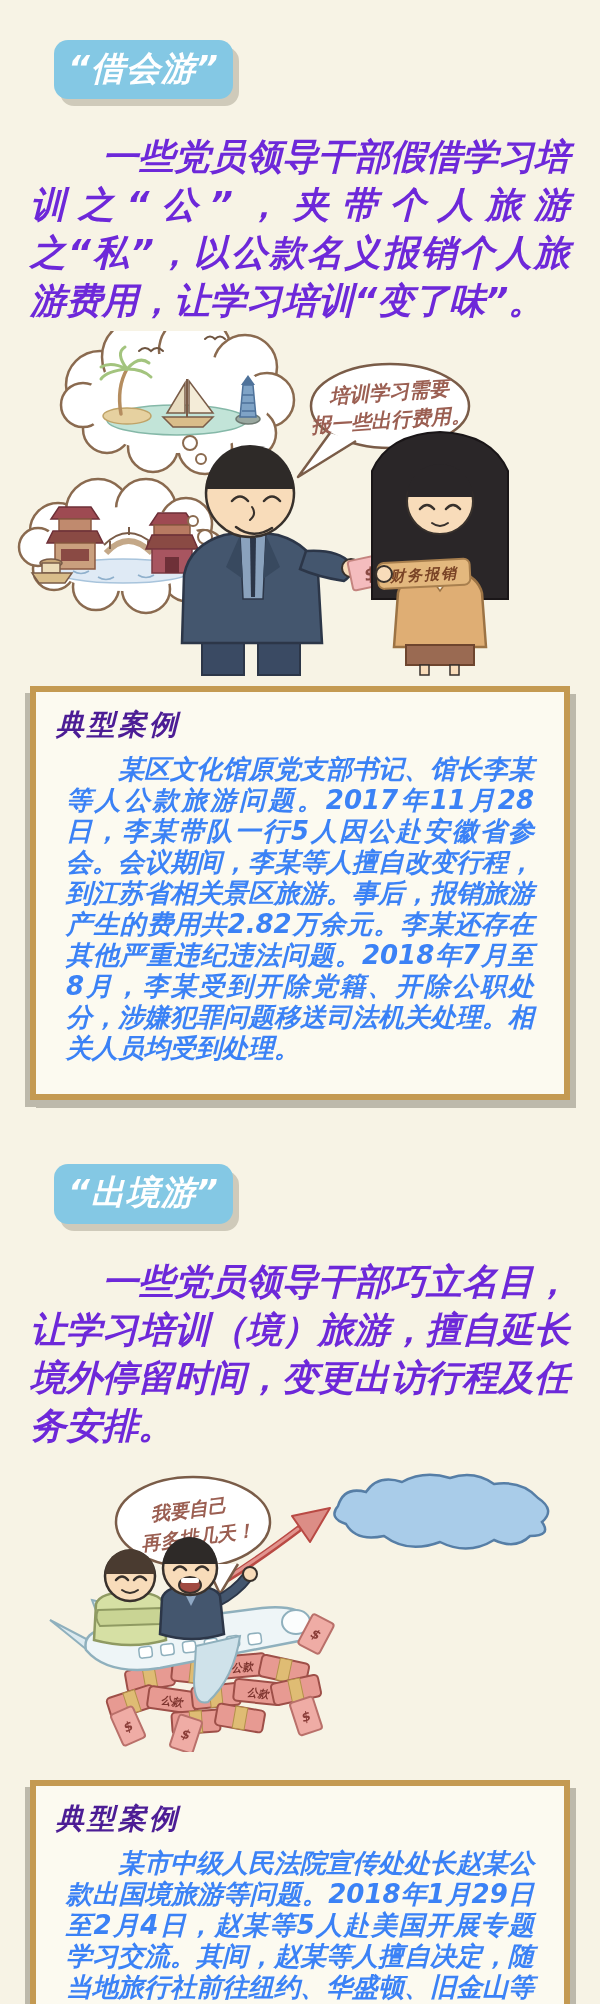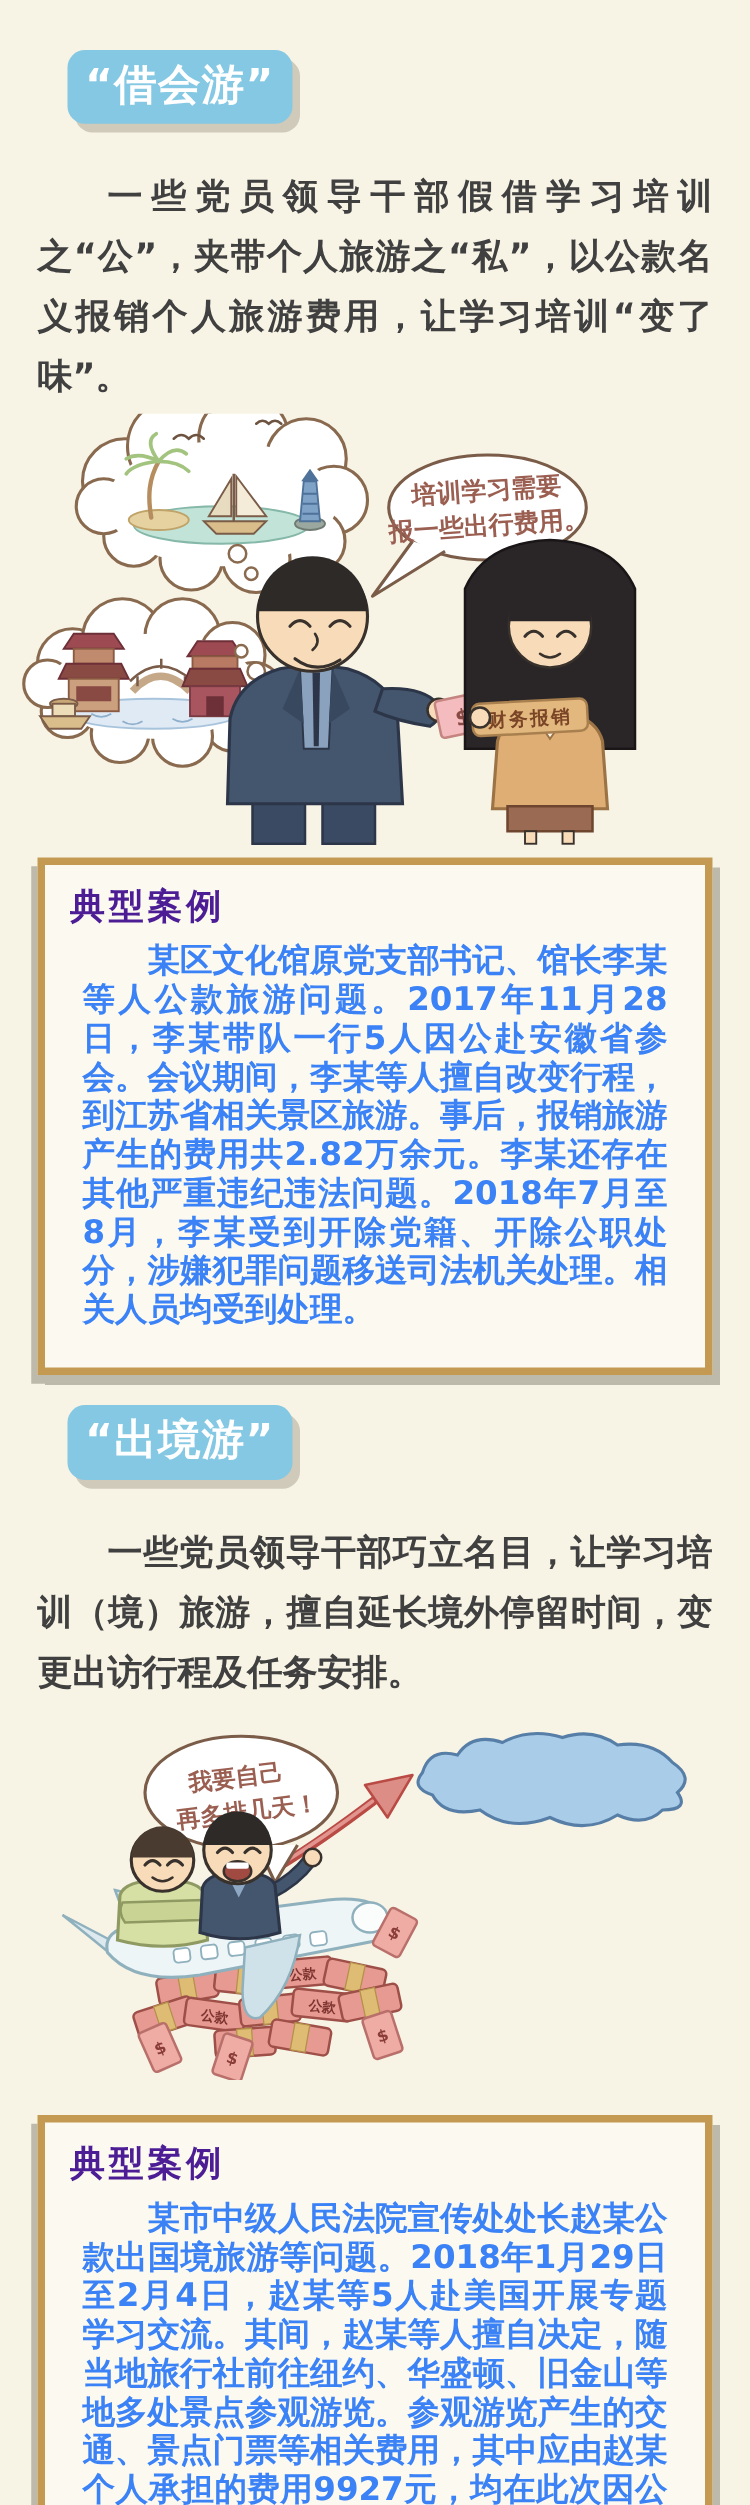--- a/index.html
+++ b/index.html
@@ -1,31 +1,32 @@
 <!DOCTYPE html>
 <html><head>
 <meta charset="utf-8">
 <style>
   html,body{margin:0;padding:0;background:#f7f3e5;}
   .page{
     position:relative;width:600px;height:2004px;margin:0 auto;
     background:#f7f3e5;overflow:hidden;
     font-family:"DejaVu Sans","Liberation Sans",sans-serif;
+    font-style:italic;
   }
   .badge{
     display:inline-block;margin:40px 0 0 54px;
     background:#84c8e4;color:#ffffff;
     font-size:34px;font-weight:bold;line-height:1.1;
     padding:10px 14px 12px;border-radius:14px;letter-spacing:1px;
     box-shadow:6px 7px 0 0 #cfcaba;
   }
-  .section-2 .badge{margin-top:24px;}
+  .section-2 .badge{margin-top:64px;}
   .intro{
-    margin:34px 30px 0;color:#404040;
-    font-size:28px;line-height:48px;font-weight:bold;
+    margin:34px 30px 0;color:#6d28d9;
+    font-size:36px;line-height:48px;font-weight:bold;
     text-indent:2em;text-align:justify;
   }
   .illus{display:block;margin:6px 0 0 0;}
   .illus-2{margin-top:14px;}
   .case-box{
     box-sizing:border-box;width:540px;margin:10px auto 0;
     background:#fcfaf0;border:6px solid #c49a52;
     box-shadow:-5px 7px 0 0 #bdb9ab,6px 8px 0 0 #bdb9ab;
     padding:12px 20px 20px;
   }

